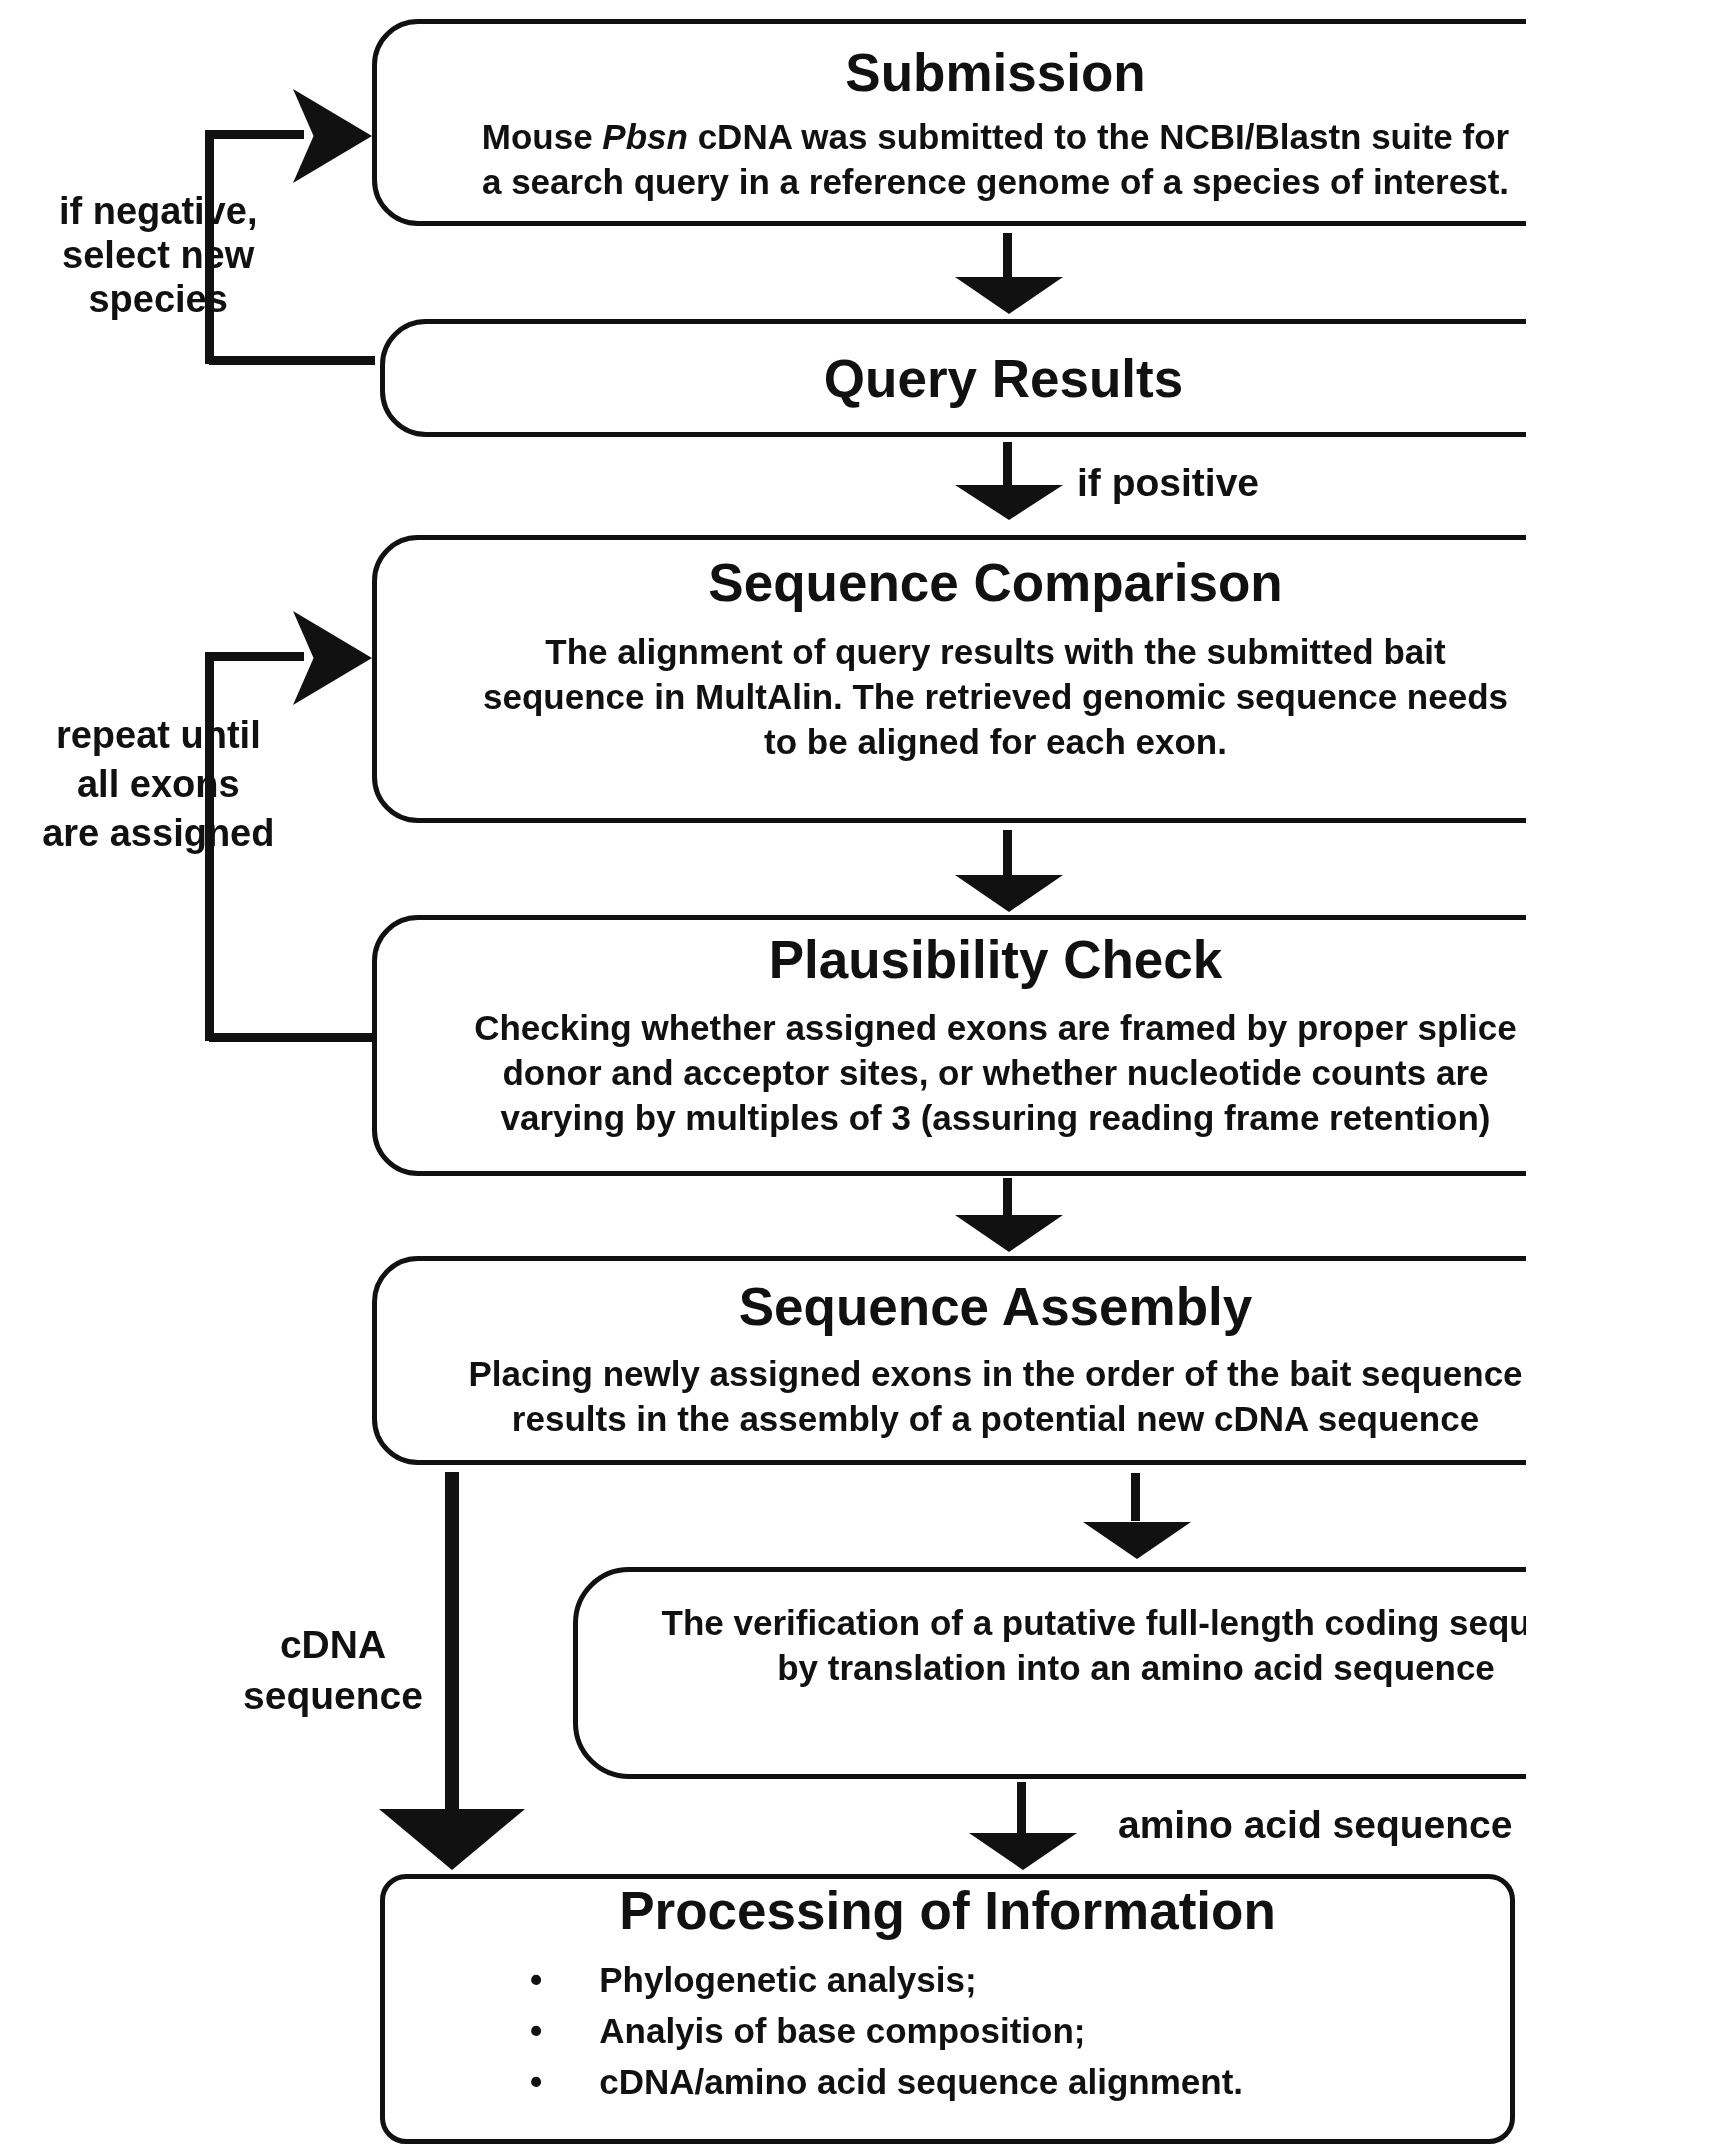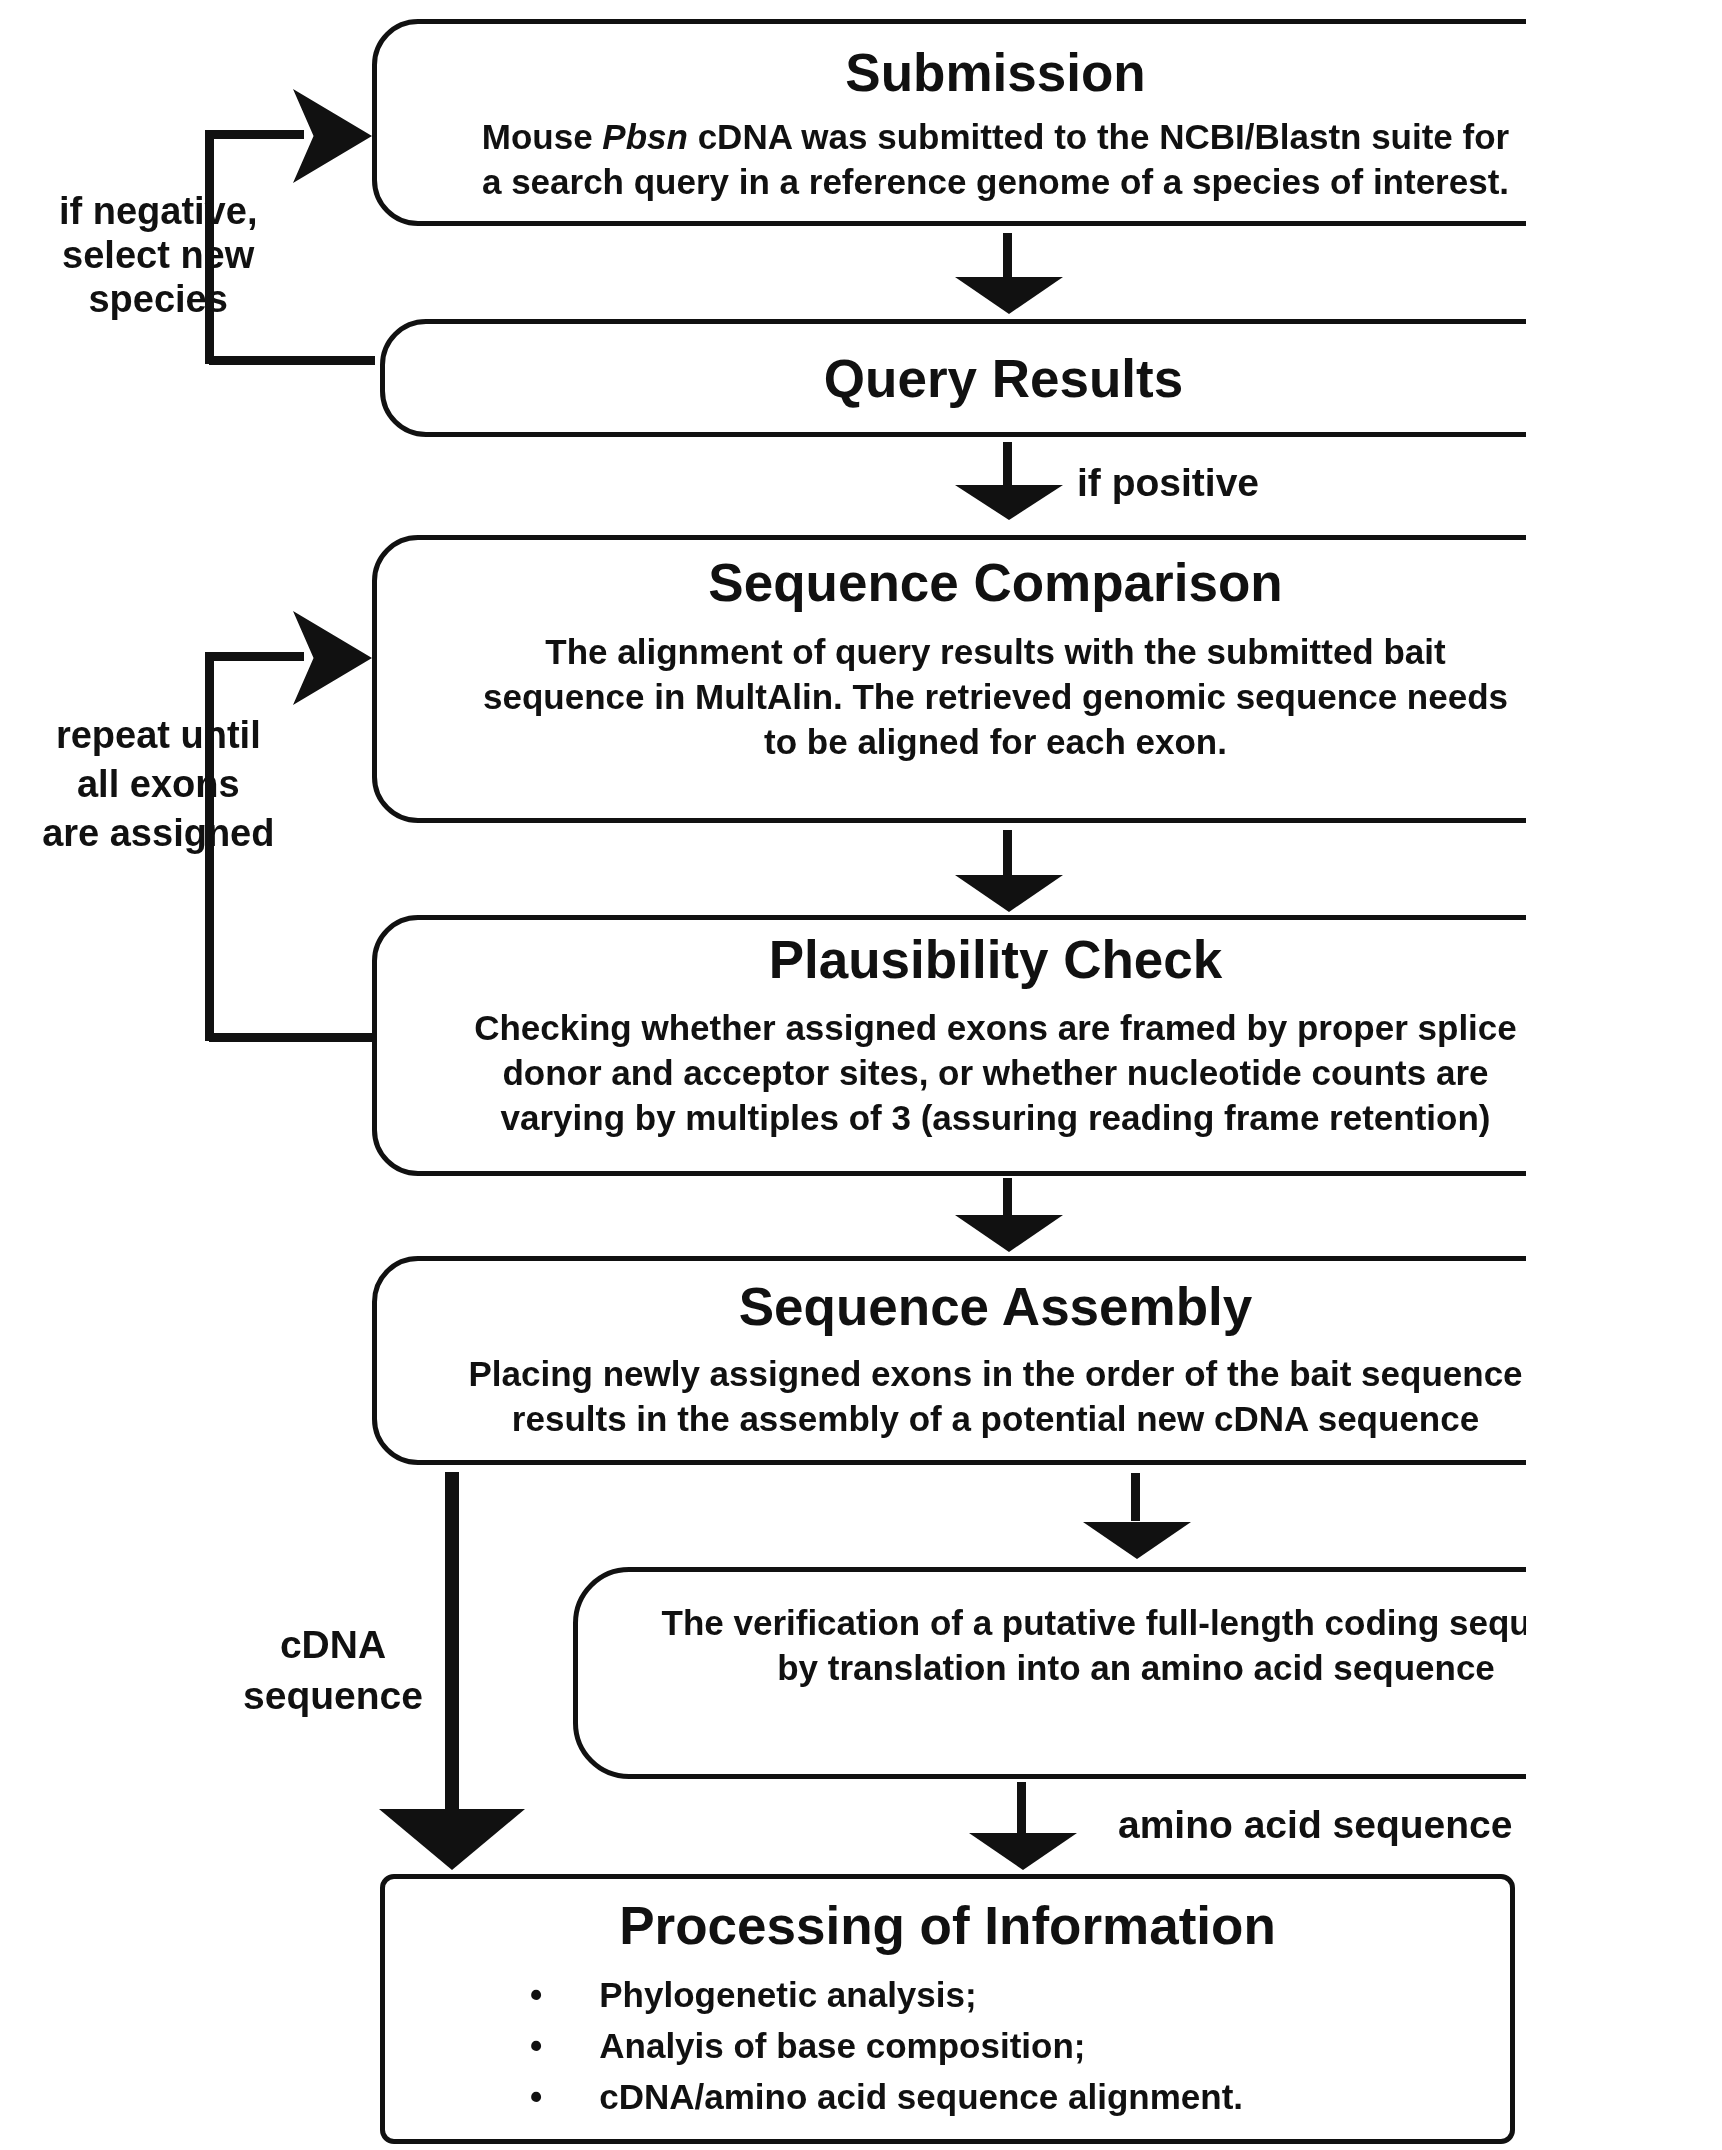--- a/index.html
+++ b/index.html
@@ -149,21 +149,21 @@
     <div class="node-body body-left" style="margin-top:15px;">The verification of a putative full-length coding sequence
 by translation into an amino acid sequence</div>
   </div>
 
   <div>
     <div class="vstem" style="left:1017px; top:1782px; width:9px; height:51px;"></div>
     <div class="ahead" style="left:969px; top:1833px; width:108px; height:37px;"></div>
   </div>
   <div class="edge-label" style="left:1118px; top:1803px;">amino acid sequence</div>
 
-  <div class="node" style="left:380px; top:1874px; width:1135px; height:270px; padding:15px 25px 0 25px; border-radius:14px;">
+  <div class="node" style="left:380px; top:1874px; width:1135px; height:270px; padding:0 25px 0 25px; border-radius:26px;">
     <div class="node-title">Processing of Information</div>
     <ul class="bullet-list">
       <li class="bullet-row">
         <span class="bullet-dot">•</span>
         <span>Phylogenetic analysis;</span>
       </li>
       <li class="bullet-row">
         <span class="bullet-dot">•</span>
         <span>Analyis of base composition;</span>
       </li>

